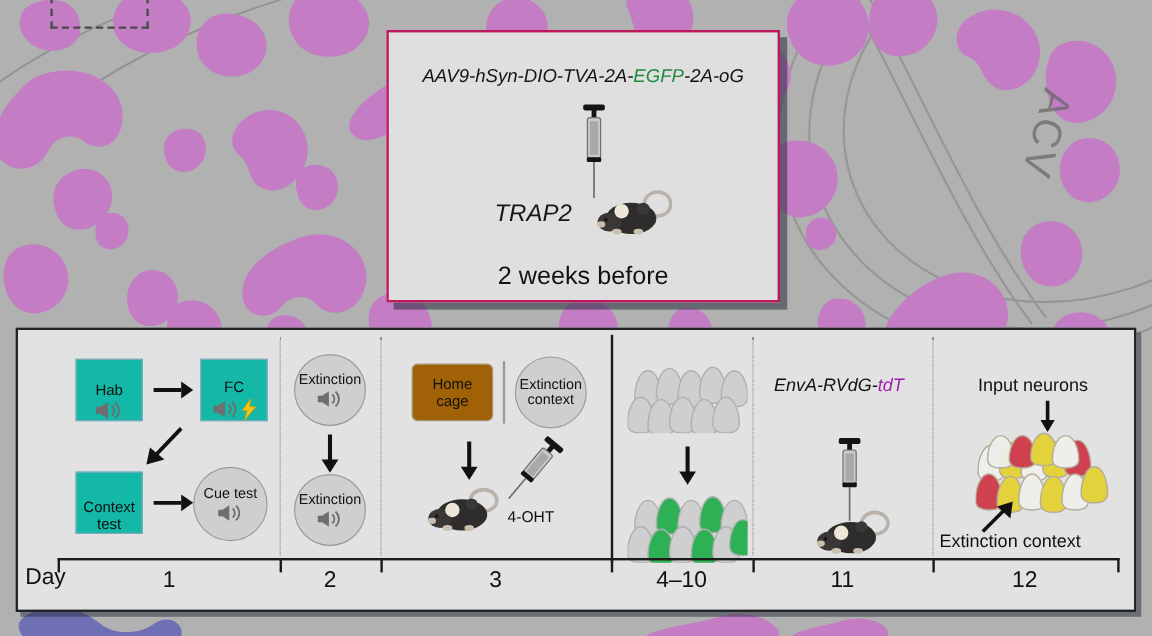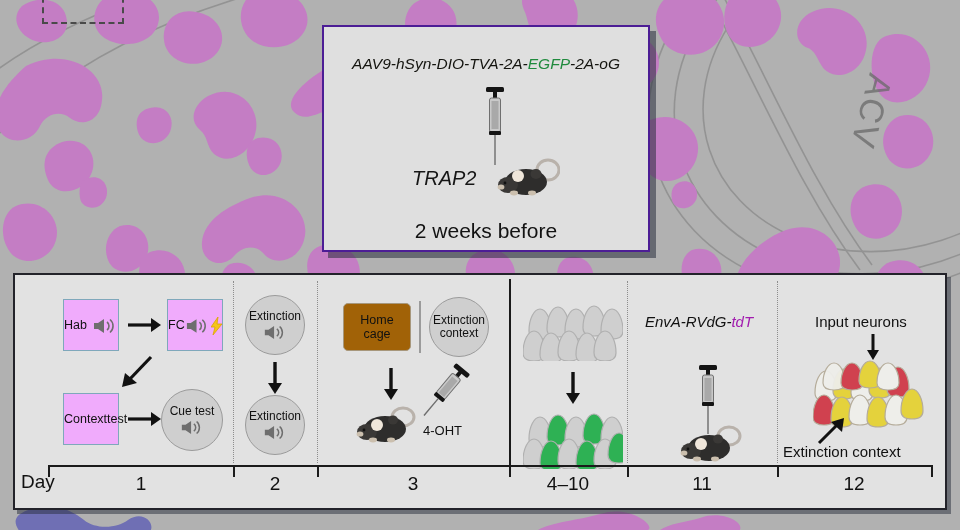--- a/index.html
+++ b/index.html
@@ -21,21 +21,21 @@
     opacity:.75;
   }
   .sel-rect{
     position:absolute;left:42px;top:-14px;width:78px;height:34px;
     border:2px dashed #4a4a4a;
   }
 
   
   .top-card{
     position:absolute;left:322px;top:25px;width:328px;height:227px;
-    background:#dfdfdf;border:2px solid #4c1d95;
+    background:#dfdfdf;border:2px solid #be185d;
     box-shadow:6px 6px 0 rgba(40,45,60,.55);
     box-sizing:border-box;
   }
   .construct-top{
     position:absolute;left:0;right:0;top:28px;text-align:center;
     font-style:italic;font-size:15.5px;color:#14140f;white-space:nowrap;
   }
   .egfp{color:#1f8a3d;}
   .tdt{color:#a21caf;}
   .trap2-label{
@@ -66,22 +66,22 @@
   .day-word{
     position:absolute;left:6px;top:196px;font-size:19px;color:#111;
   }
   .day-num{
     position:absolute;top:198px;font-size:19px;color:#111;text-align:center;
     transform:translateX(-50%);
   }
 
   
   .sq-box{
-    position:absolute;background:#f0abfc;border:1.5px solid #7fa8bb;
-    display:flex;flex-direction:row;align-items:center;justify-content:space-between;
+    position:absolute;background:#14b8a6;border:1.5px solid #7fa8bb;
+    display:flex;flex-direction:column;align-items:center;justify-content:flex-end;
     font-size:12.5px;color:#111;line-height:1.12;text-align:center;
     box-sizing:border-box;
   }
   .circ-box{
     position:absolute;border-radius:50%;
     background:#cfcfcf;border:1.5px solid #9b9b9b;
     display:flex;flex-direction:column;align-items:center;justify-content:center;
     font-size:12px;color:#111;line-height:1.12;text-align:center;
     box-sizing:border-box;
   }

